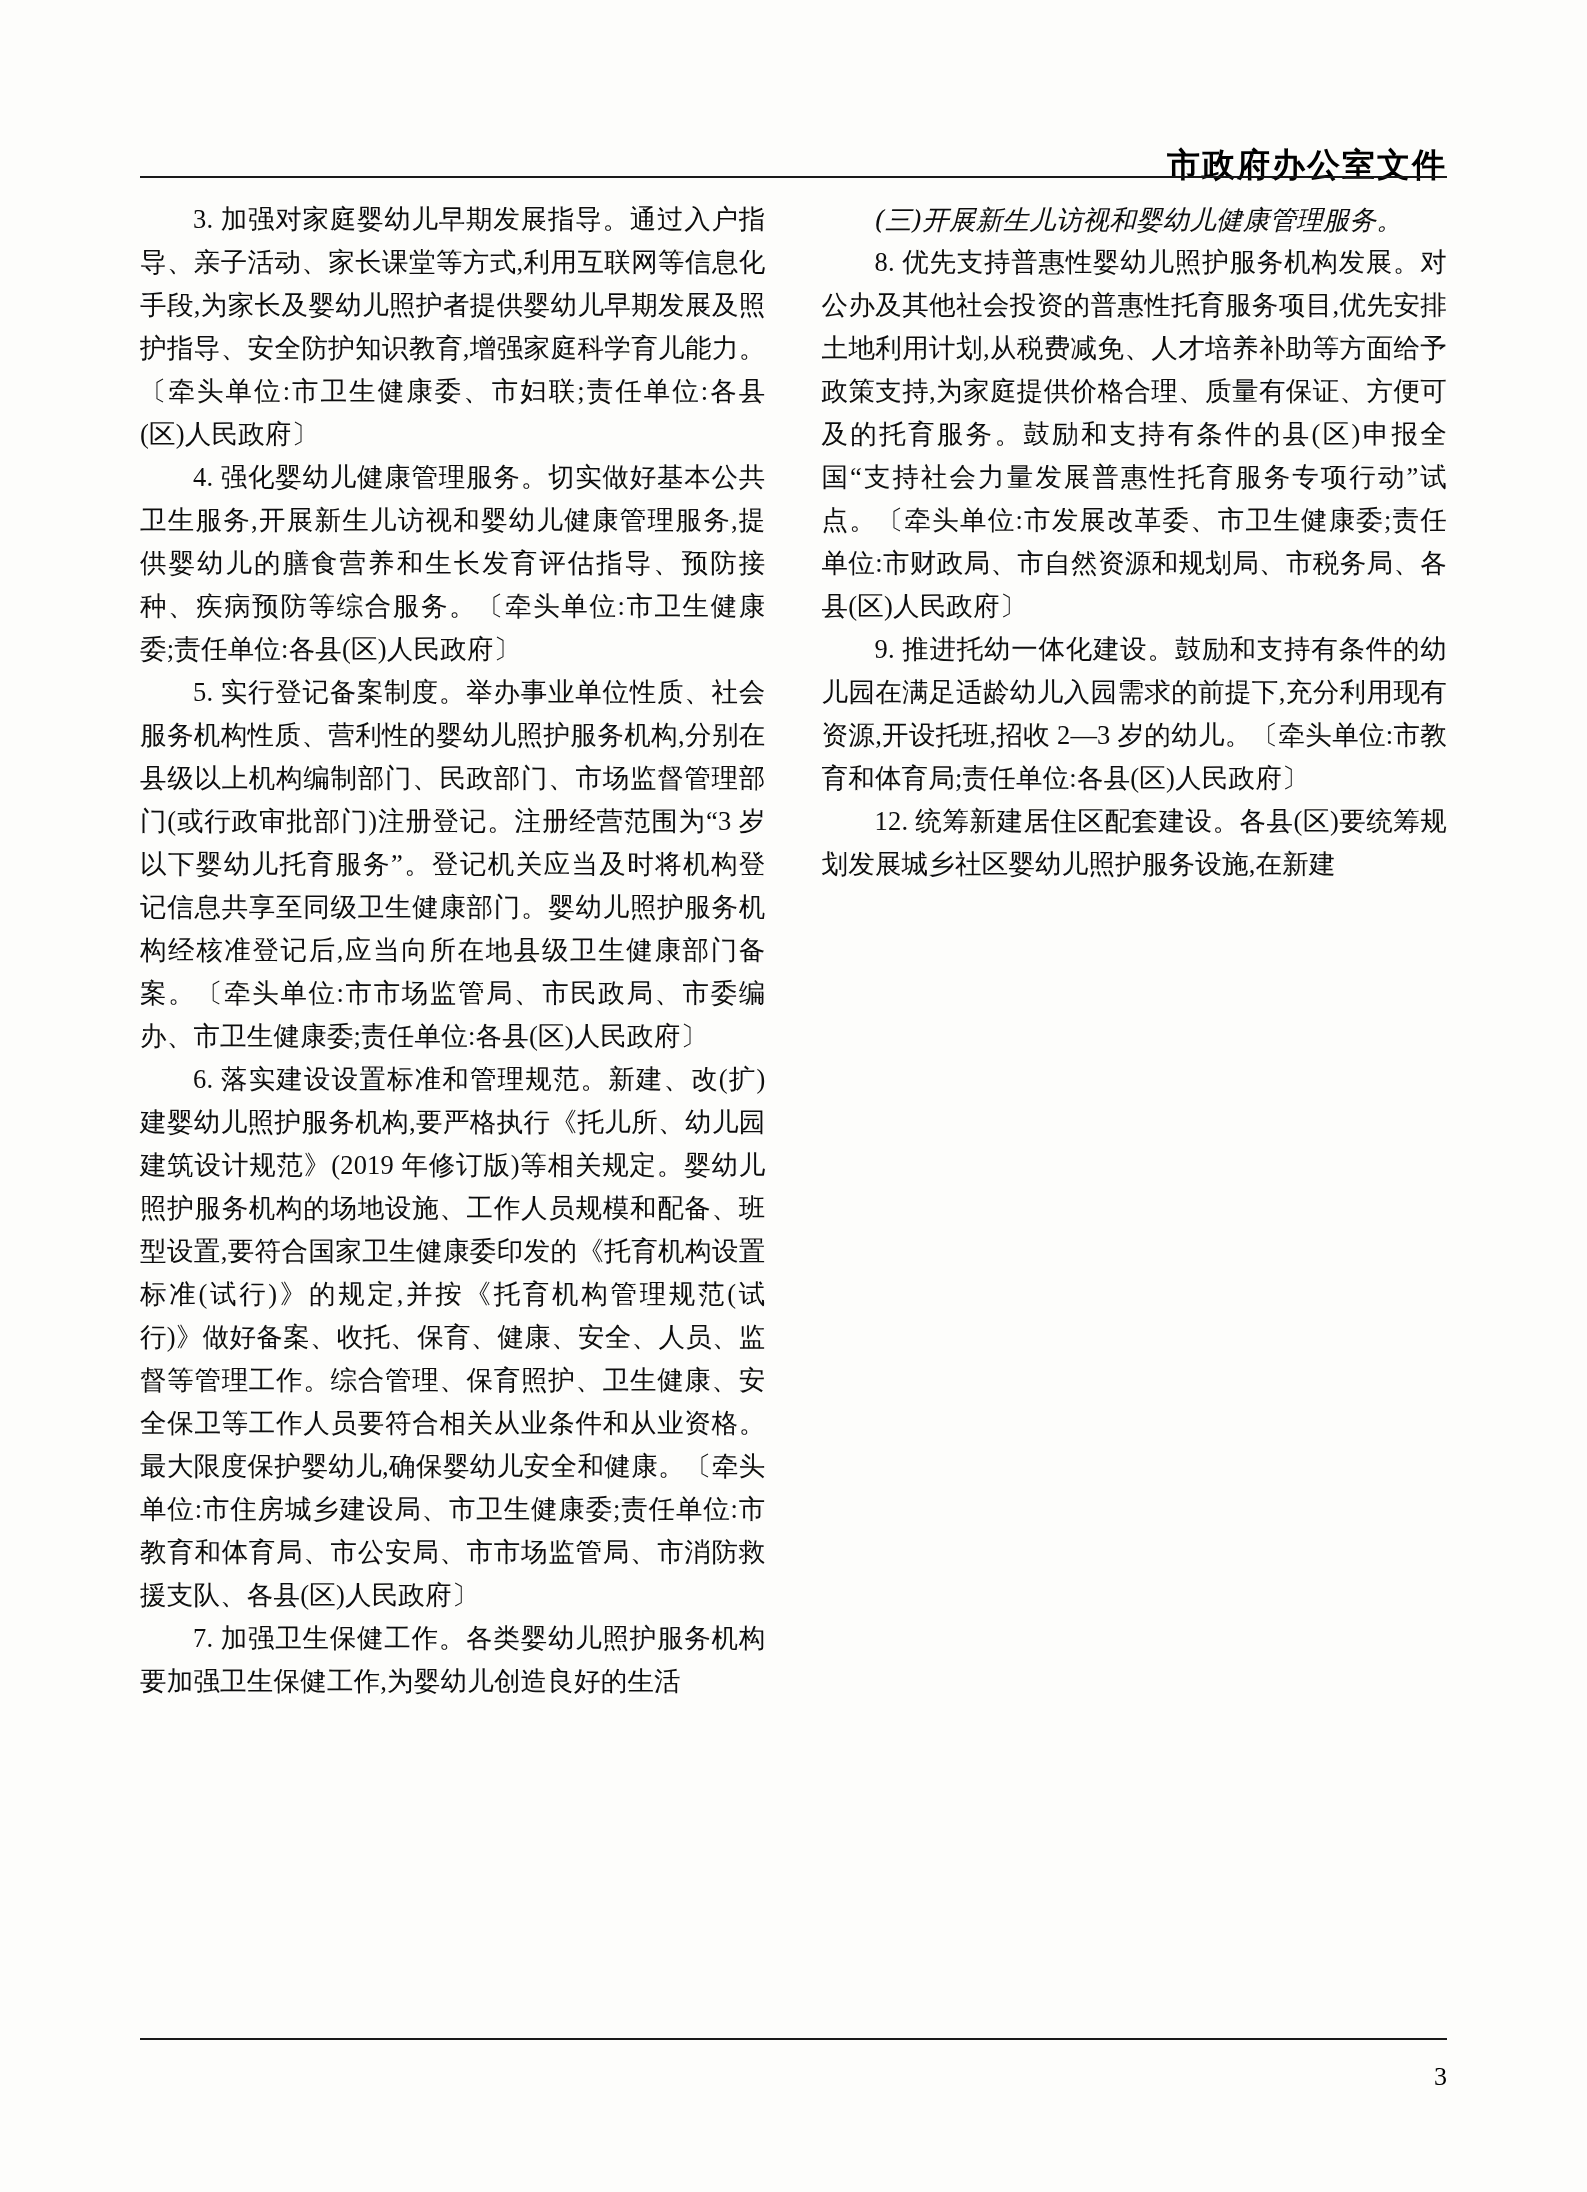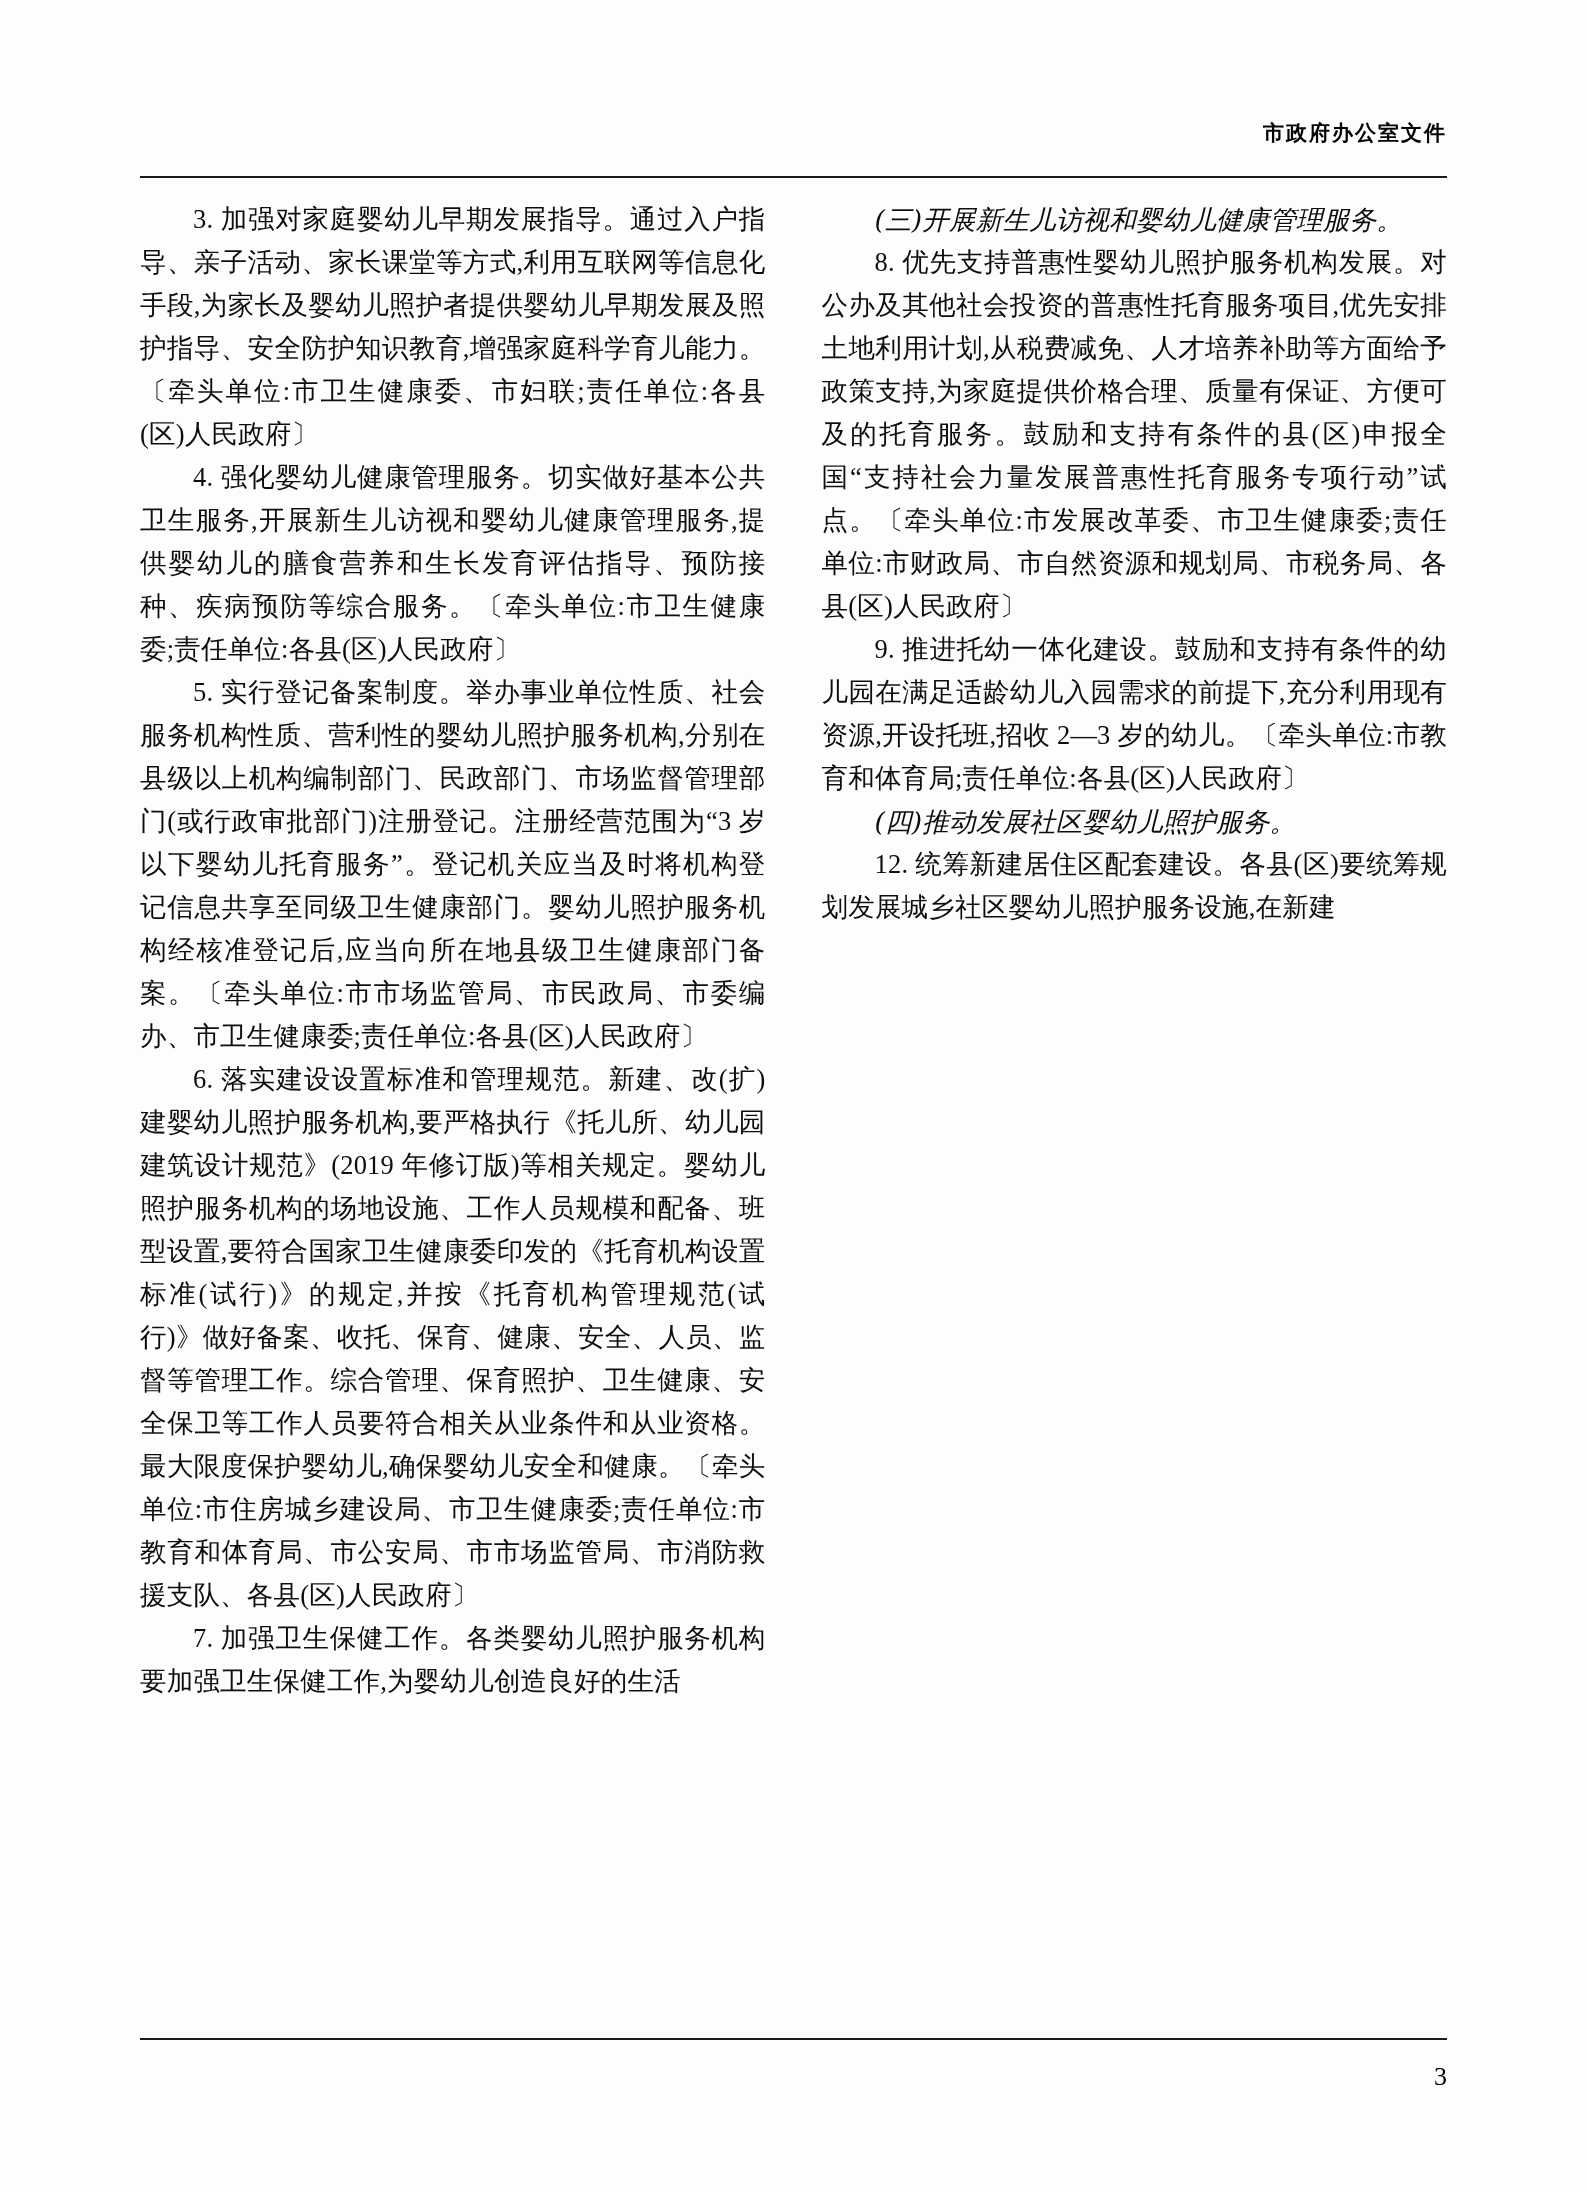--- a/index.html
+++ b/index.html
@@ -11,25 +11,25 @@
     position: relative;
     width: 1587px;
     height: 2192px;
     background: #fdfdfb;
     font-family: "Liberation Serif", "DejaVu Serif", serif;
     color: #111111;
     box-sizing: border-box;
   }
   .header {
     position: absolute;
-    top: 119px;
+    top: 143px;
     right: 140px;
     font-family: Liberation Mono, monospace;
     font-weight: bold;
-    font-size: 21px;
+    font-size: 33px;
     letter-spacing: 2px;
     color: #000;
   }
   .rule-top {
     position: absolute;
     left: 140px;
     right: 140px;
     top: 176px;
     border-top: 2px solid #1a1a1a;
   }
@@ -92,21 +92,20 @@
       <p class="indent">4. 强化婴幼儿健康管理服务。切实做好基本公共卫生服务,开展新生儿访视和婴幼儿健康管理服务,提供婴幼儿的膳食营养和生长发育评估指导、预防接种、疾病预防等综合服务。〔牵头单位:市卫生健康委;责任单位:各县(区)人民政府〕</p>
       <p class="indent">5. 实行登记备案制度。举办事业单位性质、社会服务机构性质、营利性的婴幼儿照护服务机构,分别在县级以上机构编制部门、民政部门、市场监督管理部门(或行政审批部门)注册登记。注册经营范围为“3 岁以下婴幼儿托育服务”。登记机关应当及时将机构登记信息共享至同级卫生健康部门。婴幼儿照护服务机构经核准登记后,应当向所在地县级卫生健康部门备案。〔牵头单位:市市场监管局、市民政局、市委编办、市卫生健康委;责任单位:各县(区)人民政府〕</p>
       <p class="indent">6. 落实建设设置标准和管理规范。新建、改(扩)建婴幼儿照护服务机构,要严格执行《托儿所、幼儿园建筑设计规范》(2019 年修订版)等相关规定。婴幼儿照护服务机构的场地设施、工作人员规模和配备、班型设置,要符合国家卫生健康委印发的《托育机构设置标准(试行)》的规定,并按《托育机构管理规范(试行)》做好备案、收托、保育、健康、安全、人员、监督等管理工作。综合管理、保育照护、卫生健康、安全保卫等工作人员要符合相关从业条件和从业资格。最大限度保护婴幼儿,确保婴幼儿安全和健康。〔牵头单位:市住房城乡建设局、市卫生健康委;责任单位:市教育和体育局、市公安局、市市场监管局、市消防救援支队、各县(区)人民政府〕</p>
       <p class="indent">7. 加强卫生保健工作。各类婴幼儿照护服务机构要加强卫生保健工作,为婴幼儿创造良好的生活</p>
     </div>
 
     <div class="col">
       <p class="indent kai">(三)开展新生儿访视和婴幼儿健康管理服务。</p>
       <p class="indent">8. 优先支持普惠性婴幼儿照护服务机构发展。对公办及其他社会投资的普惠性托育服务项目,优先安排土地利用计划,从税费减免、人才培养补助等方面给予政策支持,为家庭提供价格合理、质量有保证、方便可及的托育服务。鼓励和支持有条件的县(区)申报全国“支持社会力量发展普惠性托育服务专项行动”试点。〔牵头单位:市发展改革委、市卫生健康委;责任单位:市财政局、市自然资源和规划局、市税务局、各县(区)人民政府〕</p>
       <p class="indent">9. 推进托幼一体化建设。鼓励和支持有条件的幼儿园在满足适龄幼儿入园需求的前提下,充分利用现有资源,开设托班,招收 2—3 岁的幼儿。〔牵头单位:市教育和体育局;责任单位:各县(区)人民政府〕</p>
-      <p class="indent kai">(四)推动发展社区婴幼儿照护服务。</p>
       <p class="indent">12. 统筹新建居住区配套建设。各县(区)要统筹规划发展城乡社区婴幼儿照护服务设施,在新建</p>
     </div>
   </div>
 
   <div class="rule-bottom"></div>
   <div class="page-number">3</div>
 
 </div>
 
 </body></html>

